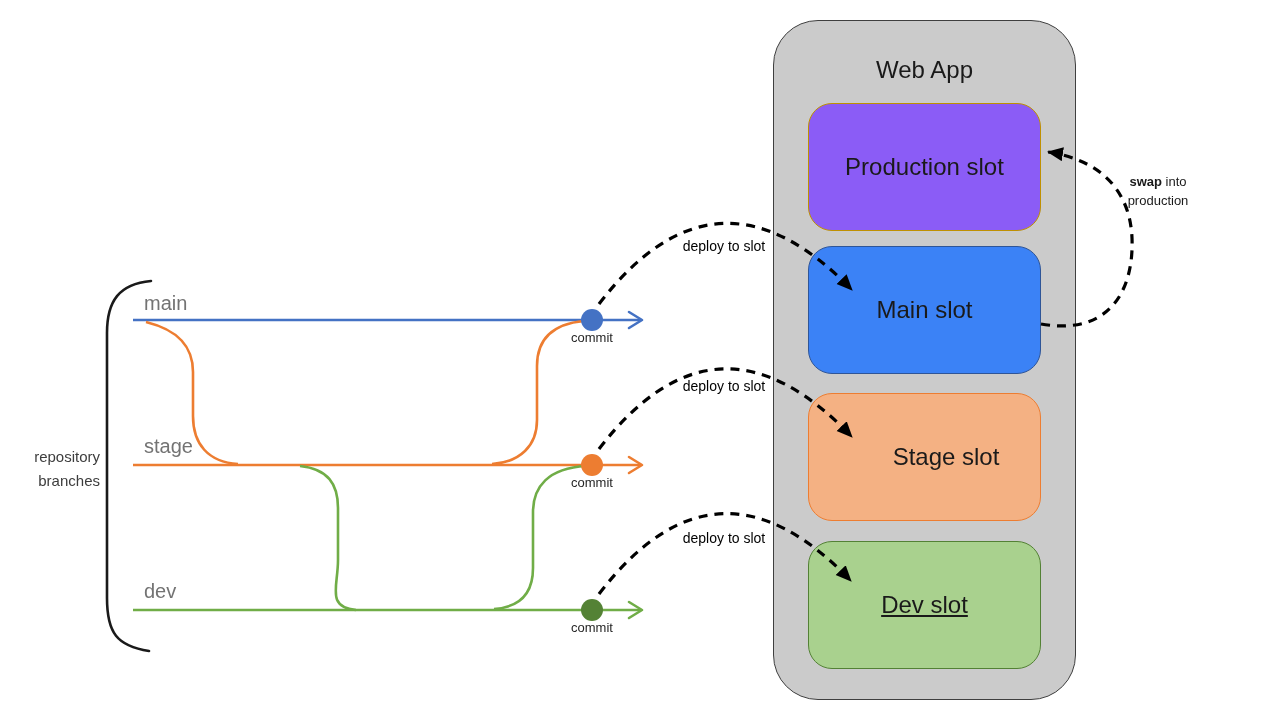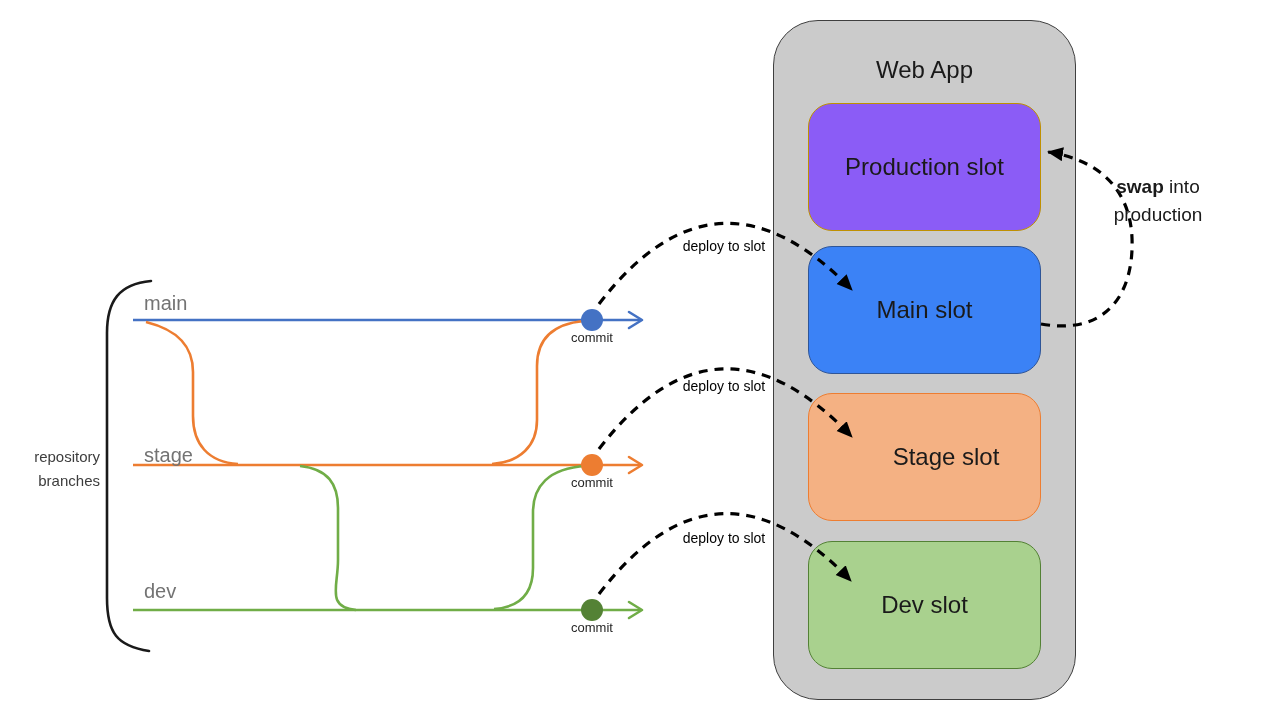--- a/index.html
+++ b/index.html
@@ -21,44 +21,44 @@
   }
   .slot {
     position:absolute; left:34px; width:233px; height:128px;
     border:1.5px solid #888; border-radius:24px; box-sizing:border-box;
     display:flex; align-items:center; justify-content:center;
     font-size:24px; color:#1a1a1a;
   }
   .slot-0 { top:82px; }
   .slot-1 { top:225px; }
   .slot-2 { top:372px;padding-left:43px; }
-  .slot-3 { top:520px; }
+  .slot-3 { top:520px;text-decoration:underline; }
   
   #overlay { position:absolute; left:0; top:0; z-index:2; pointer-events:none; }
   
   .lbl { position:absolute; z-index:3; white-space:nowrap; }
   .branch-lbl { font-size:20px; color:#737373; }
   .lbl-main  { left:144px; top:292px; }
-  .lbl-stage { left:144px; top:444px; }
+  .lbl-stage { left:144px; top:435px; }
   .lbl-dev   { left:144px; top:580px;text-align:center; }
   .commit-lbl { font-size:13px; color:#262626; width:120px; text-align:center; left:532px; }
   .commit-0 { top:330px; }
   .commit-1 { top:475px; }
   .commit-2 { top:620px; }
   .deploy-lbl { font-size:14px; color:#000000; width:160px; text-align:center; left:644px; }
   .deploy-0 { top:238px; }
   .deploy-1 { top:378px; }
   .deploy-2 { top:530px; }
   .repo-lbl {
     left:14px; top:445px; width:86px; text-align:right;
     font-size:15px; line-height:1.6; color:#3d3d3d;
   }
   .swap-lbl {
     left:1108px; top:173px; width:100px; text-align:center;
-    font-size:19px; line-height:1.45; color:#1a1a1a;
+    font-size:13px; line-height:1.45; color:#1a1a1a;
   }
   .swap-lbl b { font-weight:bold; }
 </style>
 </head>
 <body>
 
 <div id="canvas">
 
   <div class="webapp">
     <div class="webapp-title">Web App</div>

